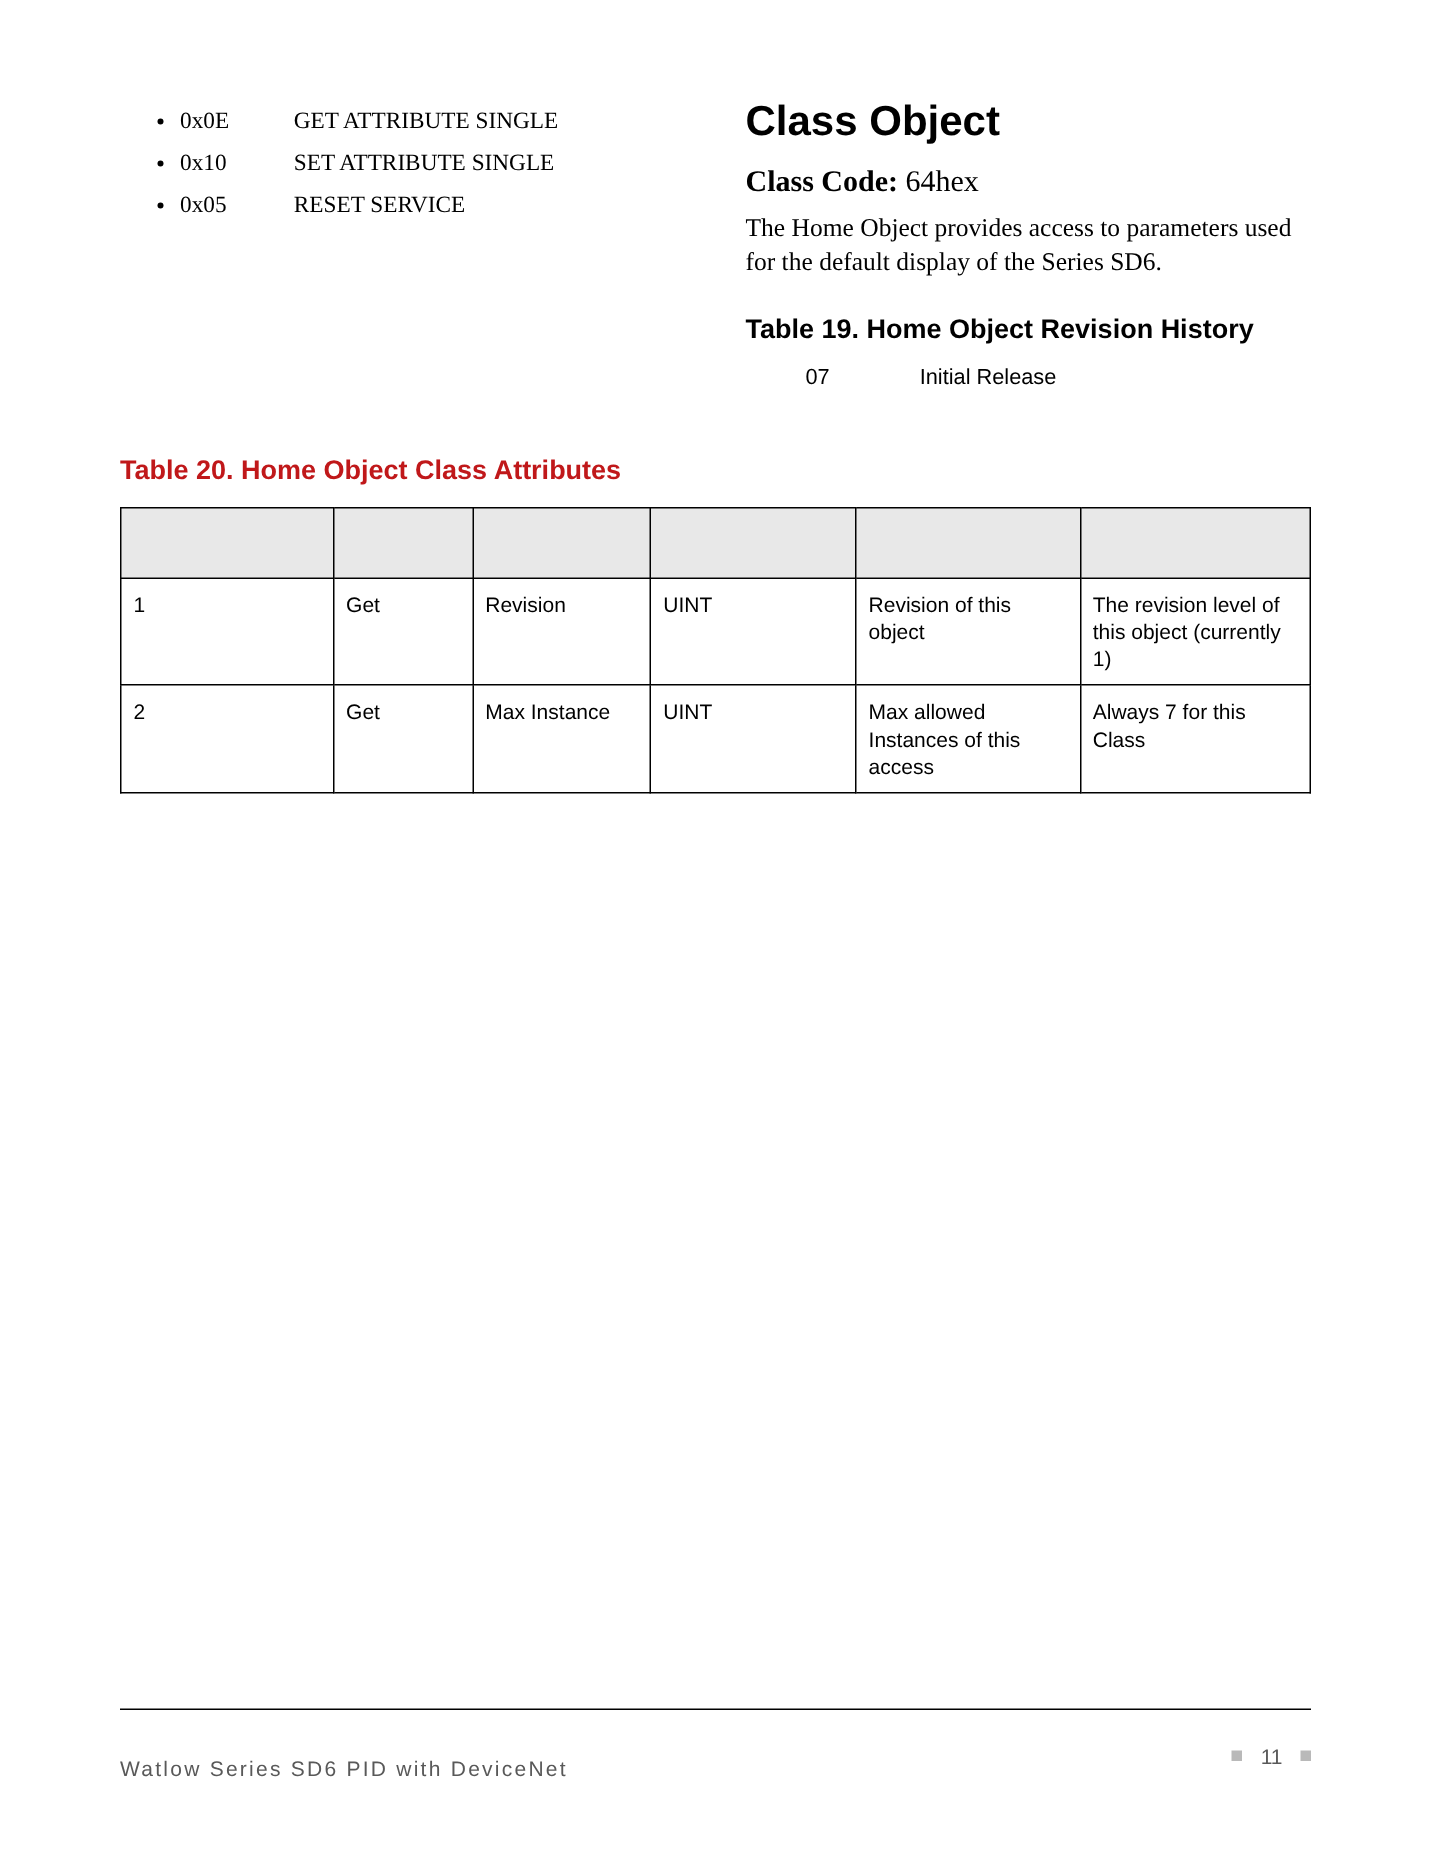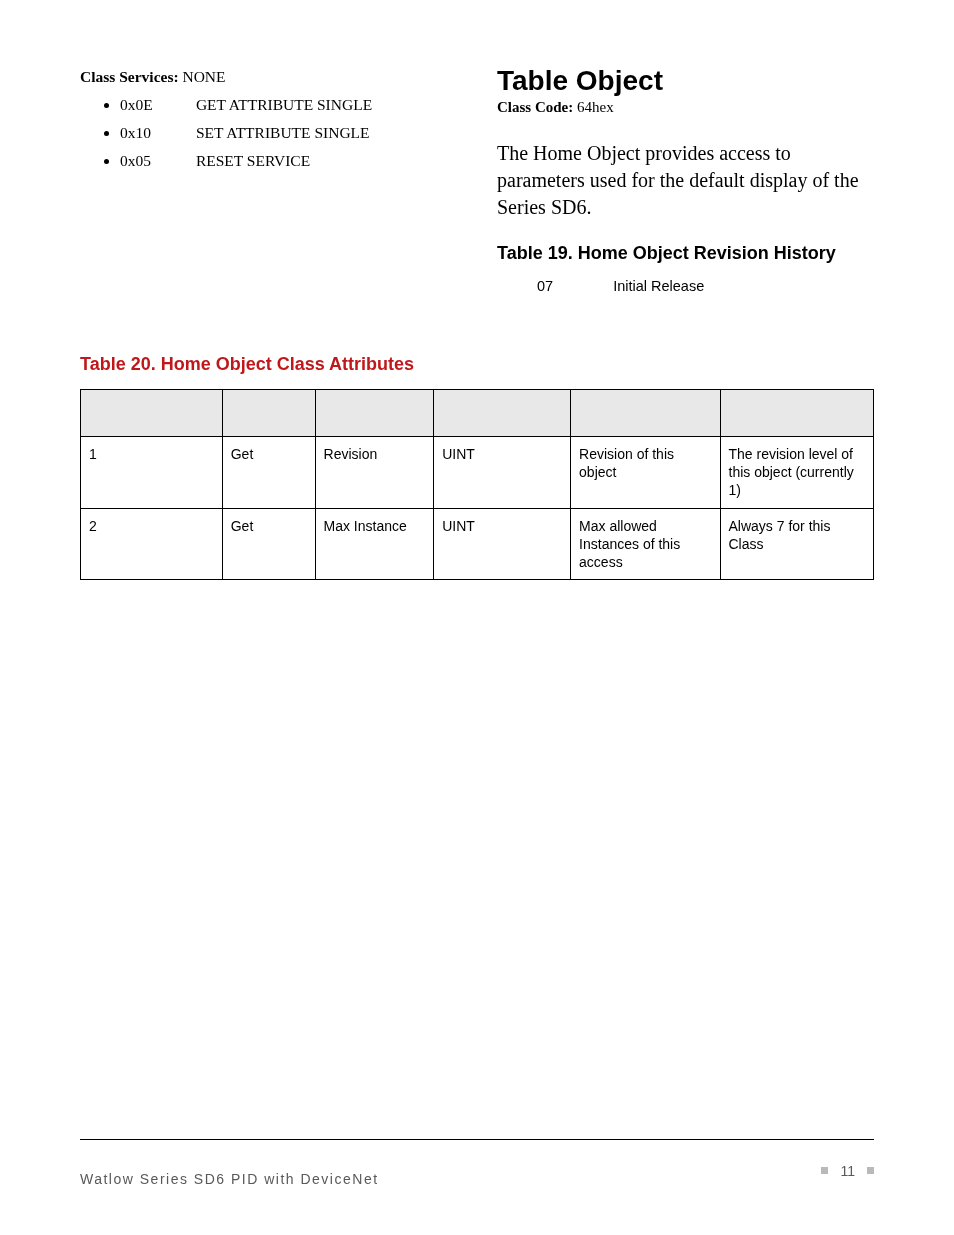--- a/index.html
+++ b/index.html
@@ -47,28 +47,28 @@
     width: 72px;
   }
   h1.ho {
     font-family: Arial, Helvetica, sans-serif;
     font-weight: 800;
     font-size: 28px;
     margin: 0 0 2px 0;
   }
   .class-code {
     font-family: "Times New Roman", Times, serif;
-    font-size: 15px;
-    margin-top: 2px;
+    font-size: 20px;
+    margin-top: 13px;
   }
   .desc {
     font-family: "Times New Roman", Times, serif;
-    font-size: 20px;
+    font-size: 17px;
     line-height: 1.35;
-    margin-top: 24px;
+    margin-top: 8px;
   }
   .tbl-title {
     font-family: Arial, Helvetica, sans-serif;
     font-weight: 800;
     font-size: 18px;
     margin-top: 22px;
     margin-bottom: 14px;
   }
   .tbl-title.red {
     color: #c0181a;
@@ -143,57 +143,53 @@
   }
 </style>
 </head>
 <body>
 
 <div class="page">
 
   <div class="two-col">
 
     <div class="col-left">
-      <div>
-        <span class="label-bold">Class Services:</span>
-        <span>NONE</span>
-      </div>
       <ul class="inst-list">
         <li>
           <span class="svc-code">0x0E</span>
           <span>GET ATTRIBUTE SINGLE</span>
         </li>
         <li>
           <span class="svc-code">0x10</span>
           <span>SET ATTRIBUTE SINGLE</span>
         </li>
         <li>
           <span class="svc-code">0x05</span>
           <span>RESET SERVICE</span>
         </li>
       </ul>
     </div>
 
     <div class="col-right">
-      <h1 class="ho">Table Object</h1>
+      <h1 class="ho">Class Object</h1>
       <div class="class-code">
         <span class="label-bold">Class Code:</span>
         <span>64hex</span>
       </div>
       <div class="desc">The Home Object provides access to parameters used for the default display of the Series SD6.</div>
       <div class="tbl-title">Table 19. Home Object Revision History</div>
       <div class="rev-row">
         <span>07</span>
         <span>Initial Release</span>
       </div>
     </div>
 
   </div>
 
-  <div class="tbl-title red" style="margin-top:60px;">Table 20. Home Object Class Attributes</div>
+  <div class="tbl-title red" style="margin-top:43px;">Table 20. Home Object Class Attributes</div>
 
   <table class="t20">
     <thead>
       <tr>
         <th class="col-id"></th>
         <th class="col-acc"></th>
         <th class="col-name"></th>
         <th class="col-type"></th>
         <th class="col-desc"></th>
         <th class="col-sem"></th>

